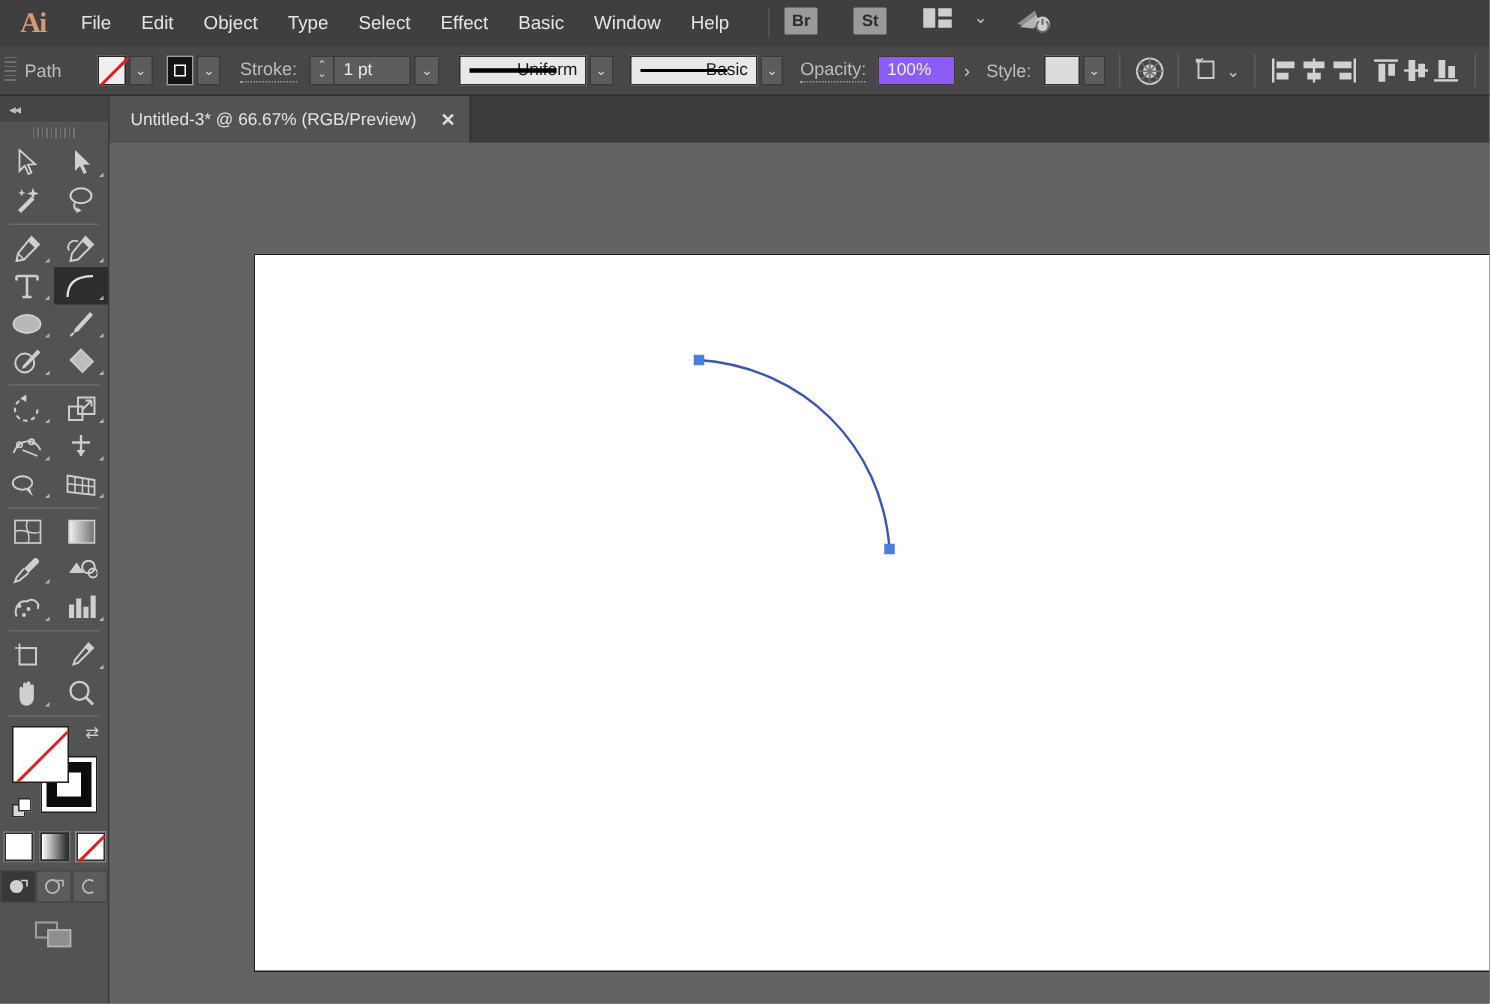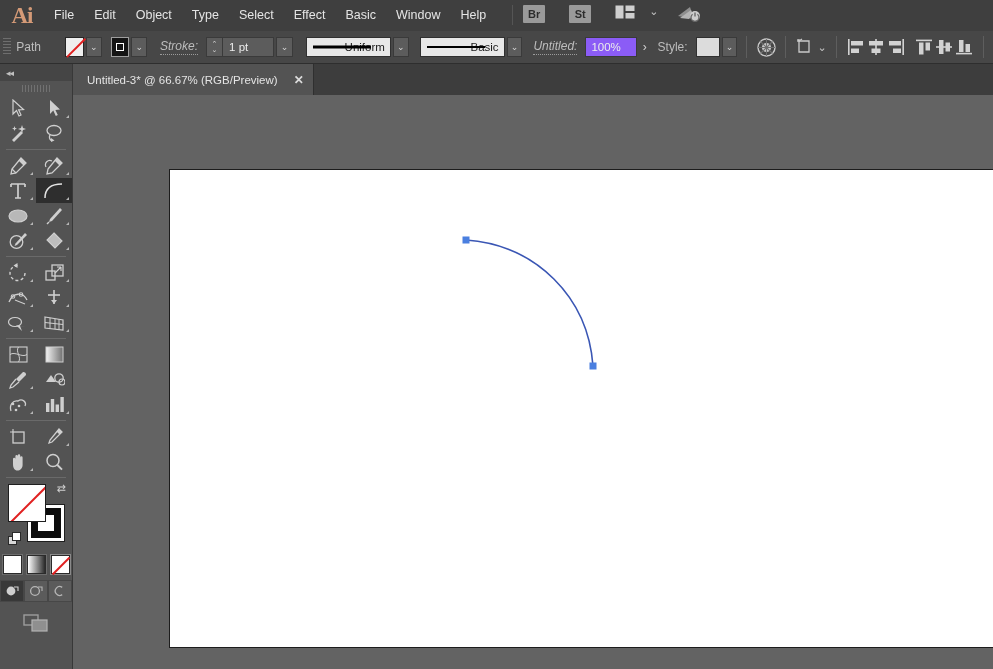--- a/index.html
+++ b/index.html
@@ -29,21 +29,21 @@
     width: 993px; height: 31px;
     background: #3f3f3f;
     display: flex;
     align-items: center;
   }
   .ai-logo {
     width: 44px;
     text-align: center;
     font-family: "Liberation Serif", serif;
     font-weight: bold;
-    font-size: 23px;
+    font-size: 19px;
     color: #d49a77;
     letter-spacing: -1px;
   }
   .menu-item {
     padding: 5px 10px;
     height: 31px;
     line-height: 31px;
     font-size: 12.5px;
     color: #e5e5e5;
     cursor: default;
@@ -99,21 +99,20 @@
   }
   .cb-label {
     font-size: 12px;
     color: #bdbdbd;
     margin-right: 8px;
     white-space: nowrap;
   }
   .cb-label.dotted {
     border-bottom: 1px dotted #9b9b9b;
     padding-bottom: 1px;
-    font-style: italic;
   }
   .swatch-box {
     width: 20px; height: 20px;
     background: #efefef;
     border: 1px solid #262626;
     position: relative;
     box-sizing: border-box;
   }
   .swatch-none::after {
     content: "";
@@ -532,21 +531,21 @@
     <div style="width:12px"></div>
 
     <div class="combo basic" style="width:92px">
       <span class="line"></span>
       <span>Basic</span>
     </div>
     <div class="dd-btn">⌄</div>
 
     <div style="width:12px"></div>
 
-    <div class="cb-label dotted">Untitled:</div>
+    <div class="cb-label dotted">Opacity:</div>
     <div class="opacity-field">100%</div>
     <div class="arrow-btn">›</div>
 
     <div style="width:6px"></div>
 
     <div class="cb-label">Style:</div>
     <div class="style-swatch"></div>
     <div class="dd-btn">⌄</div>
 
     <div class="cb-sep"></div>

